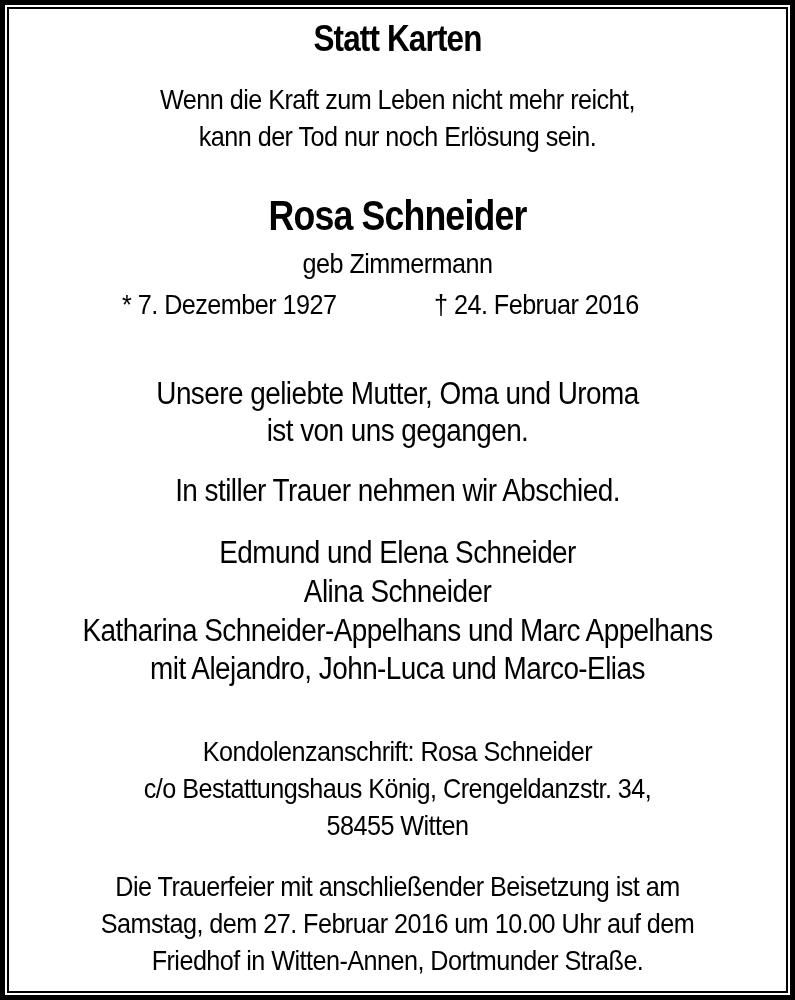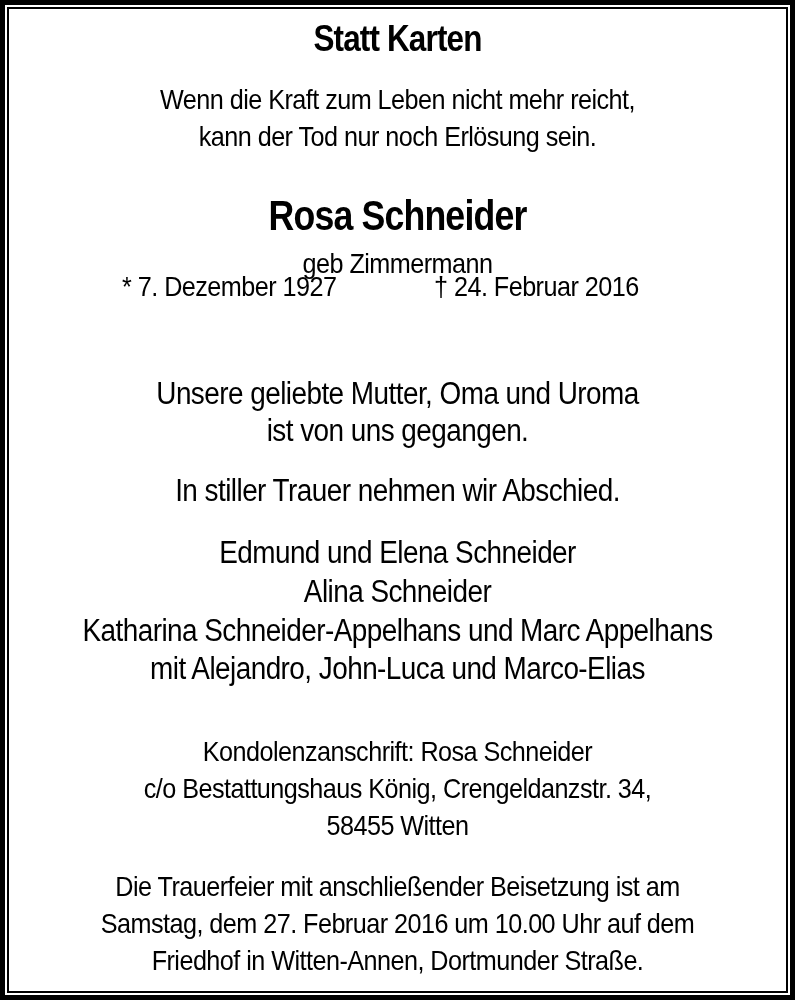--- a/index.html
+++ b/index.html
@@ -62,21 +62,21 @@
       font-size: 42px;
       font-weight: bold;
       letter-spacing: -1px;
       transform: scaleX(0.85);
       transform-origin: center;
     }
     .dates-row {
       position: absolute;
       left: 0;
       width: 654px;
-      top: 273px;
+      top: 291px;
       height: 32px;
     }
     .date {
       position: absolute;
       top: 0;
       font-size: 28px;
       line-height: 1;
       white-space: nowrap;
       letter-spacing: -0.6px;
       transform: scaleX(0.9);

